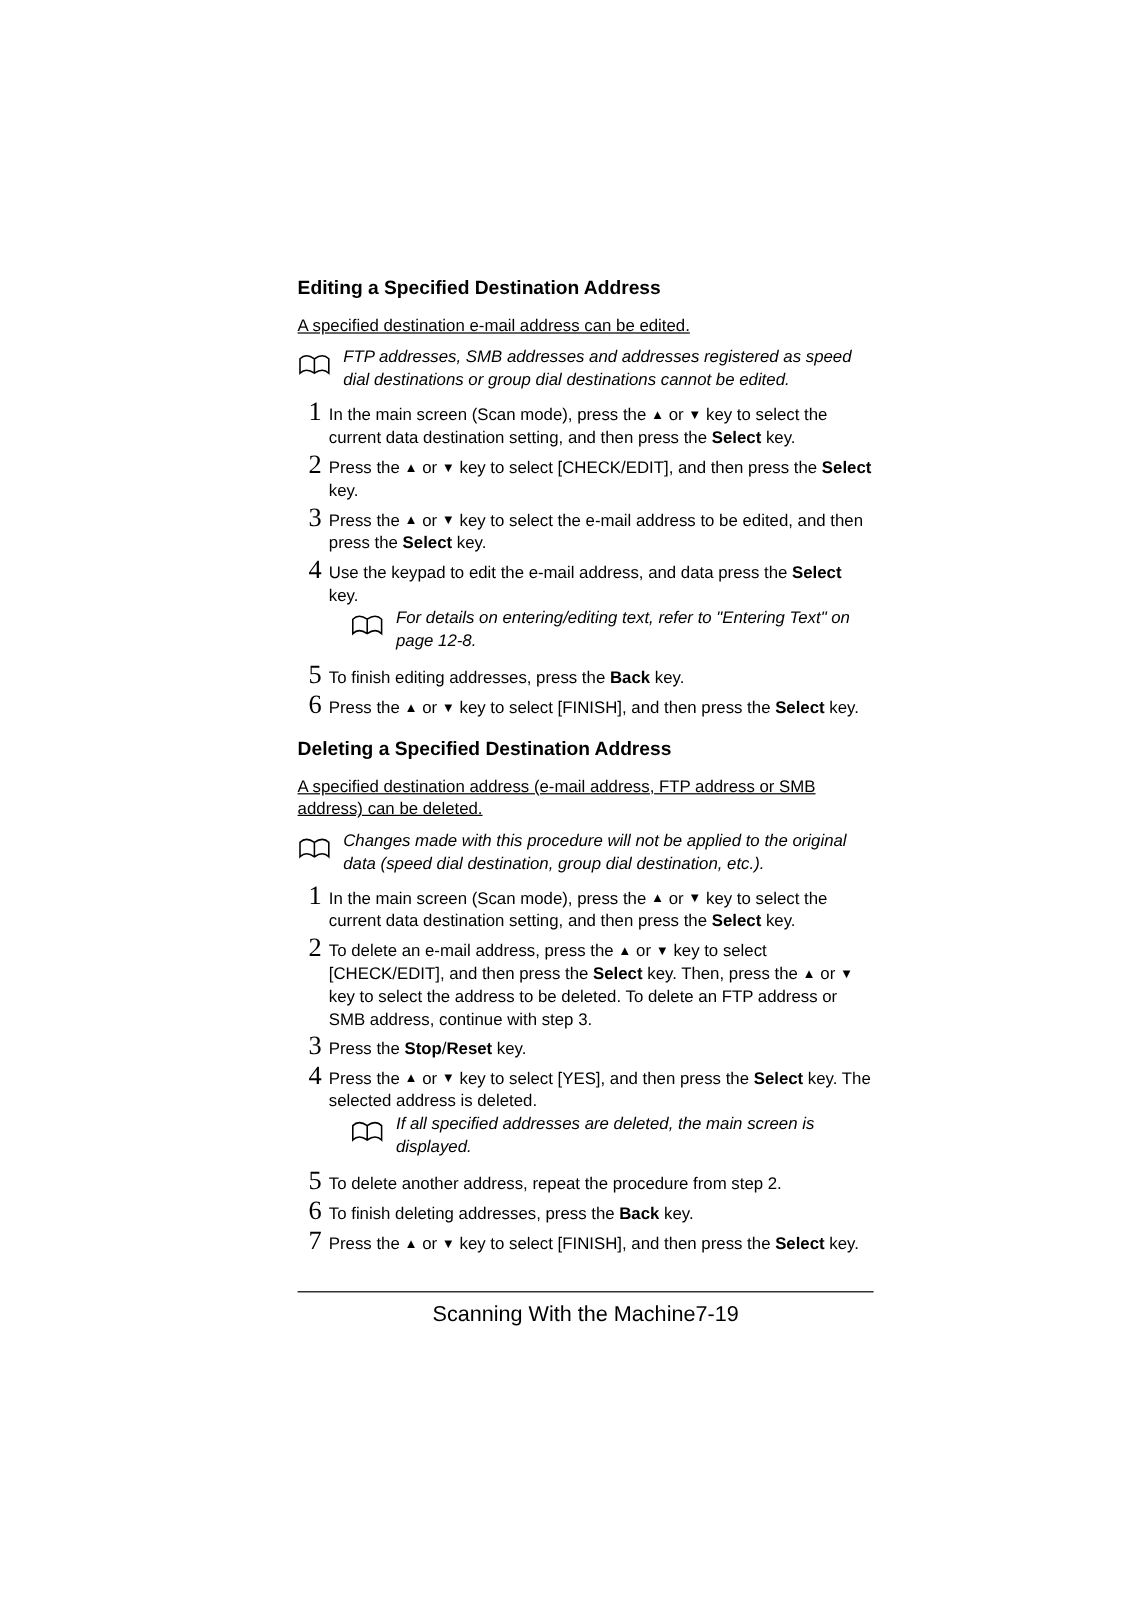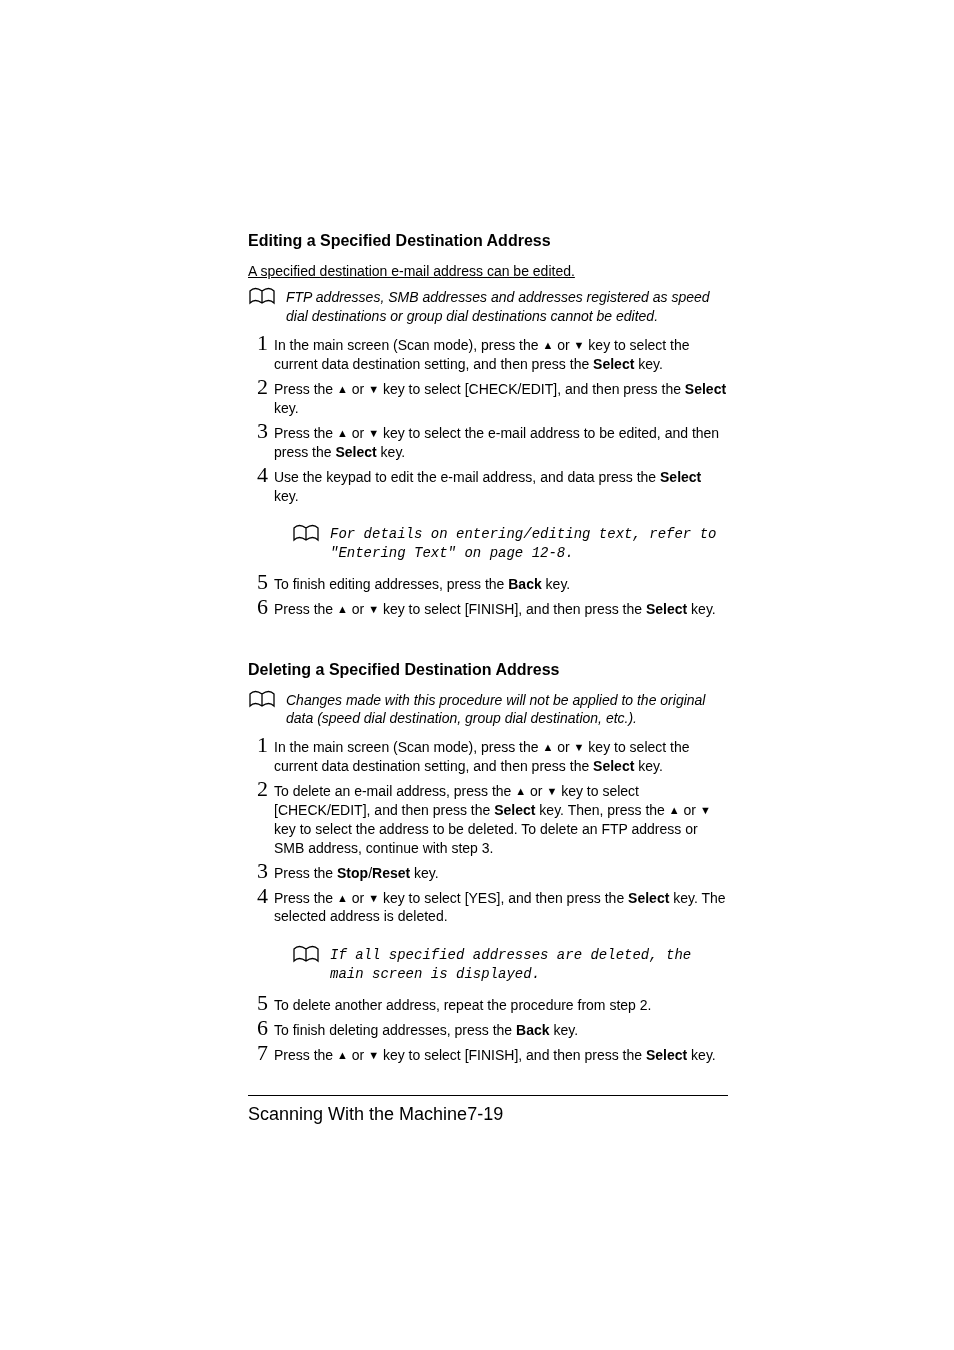--- a/index.html
+++ b/index.html
@@ -20,29 +20,29 @@
     width: 480px;
     font-size: 14px;
     line-height: 1.35;
   }
   .section-heading {
     font-weight: bold;
     font-size: 16px;
     margin: 0 0 10px 0;
   }
   .section-heading.mt {
-    margin-top: 40px;
+    margin-top: 15px;
   }
   .para {
     margin: 0 0 8px 0;
     text-decoration: underline;
   }
   .note-row {
     display: flex;
-    align-items: flex-start;
+    align-items: center;
     margin: 4px 0 6px 0;
   }
   .note-icon {
     flex: 0 0 auto;
     margin-right: 10px;
     margin-top: -2px;
   }
   .note-text {
     font-style: italic;
     flex: 1;
@@ -59,37 +59,36 @@
     flex: 0 0 20px;
     text-align: right;
     margin-right: 6px;
     font-family: "Times New Roman", Times, serif;
   }
   .step-body {
     flex: 1;
     padding-top: 4px;
   }
   .step-body .note-row {
-    margin-top: 20px;
+    margin-top: 0;
     margin-left: 18px;
-    font-family: Liberation Mono, monospace;
   }
   .arrow {
     font-size: 11px;
     vertical-align: 1px;
   }
   b { font-weight: bold; font-style: normal; }
   .footer-rule {
     border: none;
     border-top: 1.2px solid #000;
     margin: 30px 0 6px 0;
   }
   .footer {
     display: flex;
-    justify-content: flex-start;
+    justify-content: center;
     font-size: 18px;
   }
 </style>
 </head>
 <body>
 
 <div class="page">
   <div class="content">
 
     <div class="section-heading">Editing a Specified Destination Address</div>
@@ -148,20 +147,21 @@
     </div>
 
     <div class="step">
       <div class="step-num">6</div>
       <div class="step-body">
         <span>Press the </span><span class="arrow">▲</span><span> or </span><span class="arrow">▼</span><span> key to select [FINISH], and then press the </span><b>Select</b><span> key.</span>
       </div>
     </div>
 
     <div class="section-heading mt">Deleting a Specified Destination Address</div>
+    <p class="para">A specified destination address (e-mail address, FTP address or SMB address) can be deleted.</p>
 
     <div class="note-row">
       <span class="note-icon">
         <svg width="28" height="20" viewBox="0 0 28 20">
             <path d="M2 5 Q7 0 14 5 Q21 0 26 5 L26 17 Q21 12 14 17 Q7 12 2 17 Z M14 5 L14 17" fill="none" stroke="#000" stroke-width="1.3"></path>
           </svg>
       </span>
       <span class="note-text">Changes made with this procedure will not be applied to the original data (speed dial destination, group dial destination, etc.).</span>
     </div>
 

